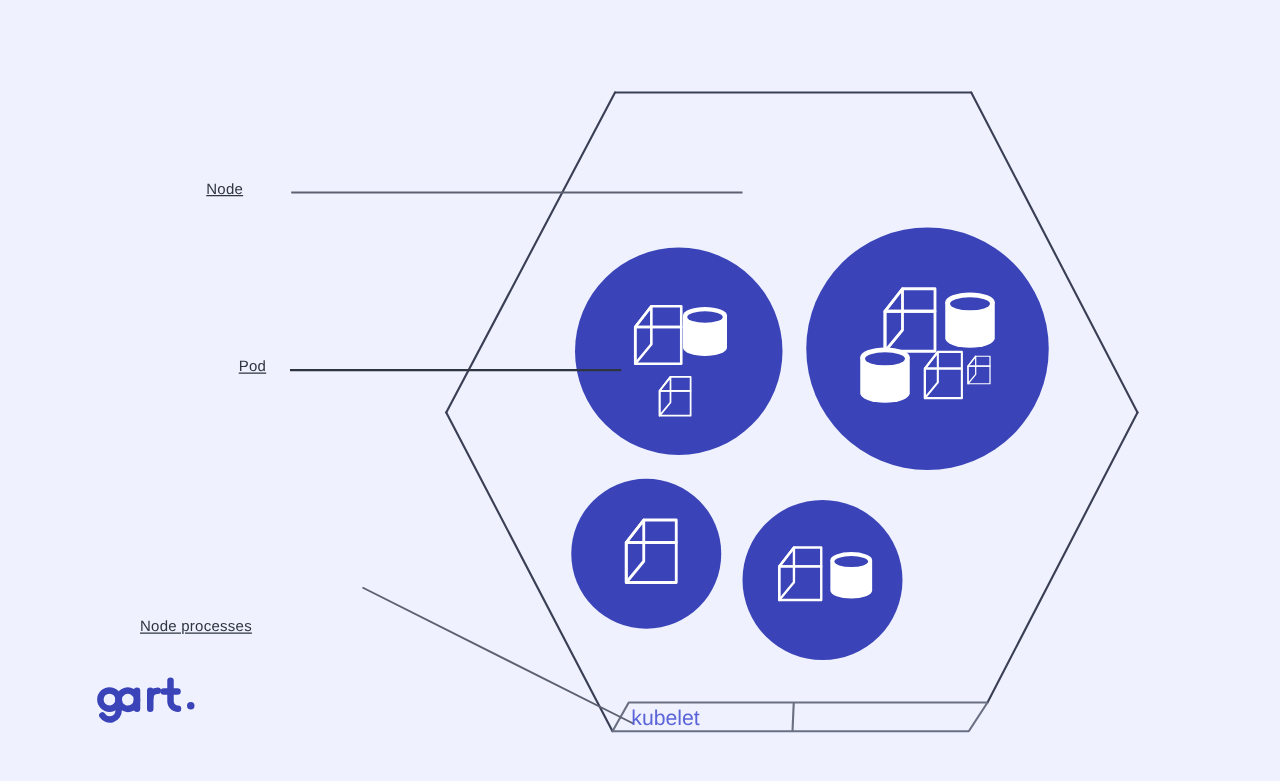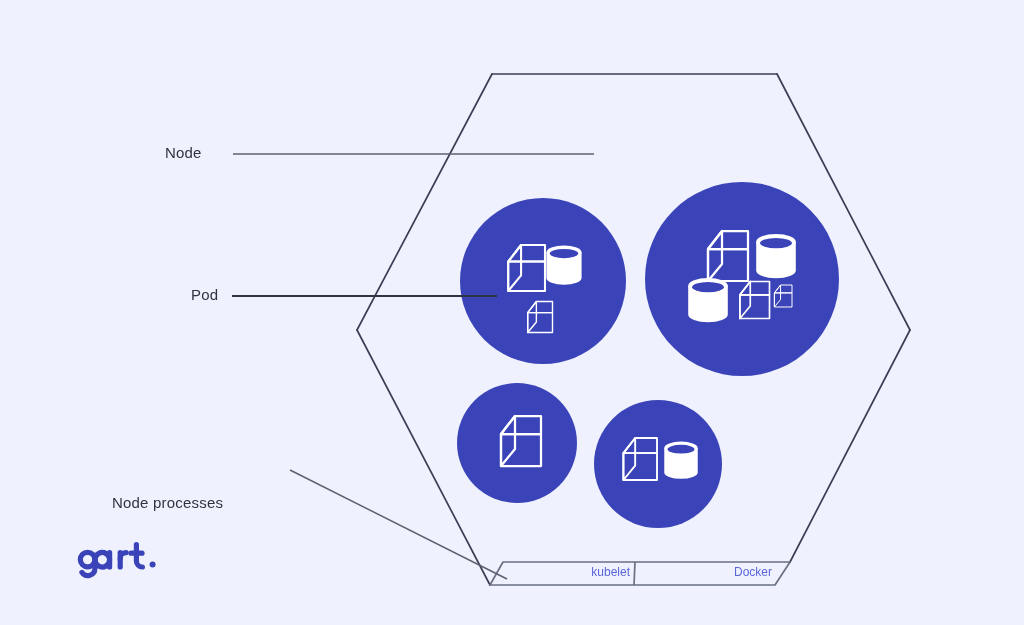--- a/index.html
+++ b/index.html
@@ -23,33 +23,34 @@
     position: absolute;
     top: 0;
     left: 0;
     width: 1024px;
     height: 625px;
     display: block;
   }
   .lbl {
     position: absolute;
     color: #2f3441;
-    font-size: 15px;
+    font-size: 12px;
     letter-spacing: 0.2px;
     white-space: nowrap;
+    text-decoration: underline;
   }
   #label-node      { left: 165px; top: 144px; }
   #label-pod       { left: 191px; top: 286px; }
   #label-nodeproc  { left: 112px; top: 462px; margin-top: 32px; }
   .bar-label {
     position: absolute;
     color: #5b64d9;
-    font-size: 12px;
+    font-size: 17px;
     white-space: nowrap;
-    text-align: right;
+    text-align: left;
   }
   #label-kubelet { left: 505px; top: 565px; width: 125px; }
   #label-docker  { left: 642px; top: 565px; width: 130px; }
   #logo-wrap {
     position: absolute;
     left: 70px;
     top: 538px;
     width: 100px;
     height: 42px;
   }
@@ -156,21 +157,20 @@
   </svg>
 
   <div class="lbl" id="label-node">Node</div>
 
   <div class="lbl" id="label-pod">Pod</div>
 
   <div class="lbl" id="label-nodeproc">Node processes</div>
 
   <div class="bar-label" id="label-kubelet">kubelet</div>
 
-  <div class="bar-label" id="label-docker">Docker</div>
 
   <div id="logo-wrap">
     <svg id="logo-svg" width="100" height="42" viewBox="0 0 100 42">
       <g fill="none" stroke="#3a44b8" stroke-width="5.2" stroke-linecap="round" stroke-linejoin="round">
 
         <path d="M 17.6 14.3
                  a 7.3 7.3 0 1 0 0 14.6
                  a 7.3 7.3 0 1 0 0 -14.6"></path>
         <path d="M 24.9 21.6 L 24.9 30.4
                  a 7.1 7.1 0 0 1 -13.0 4.0"></path>

